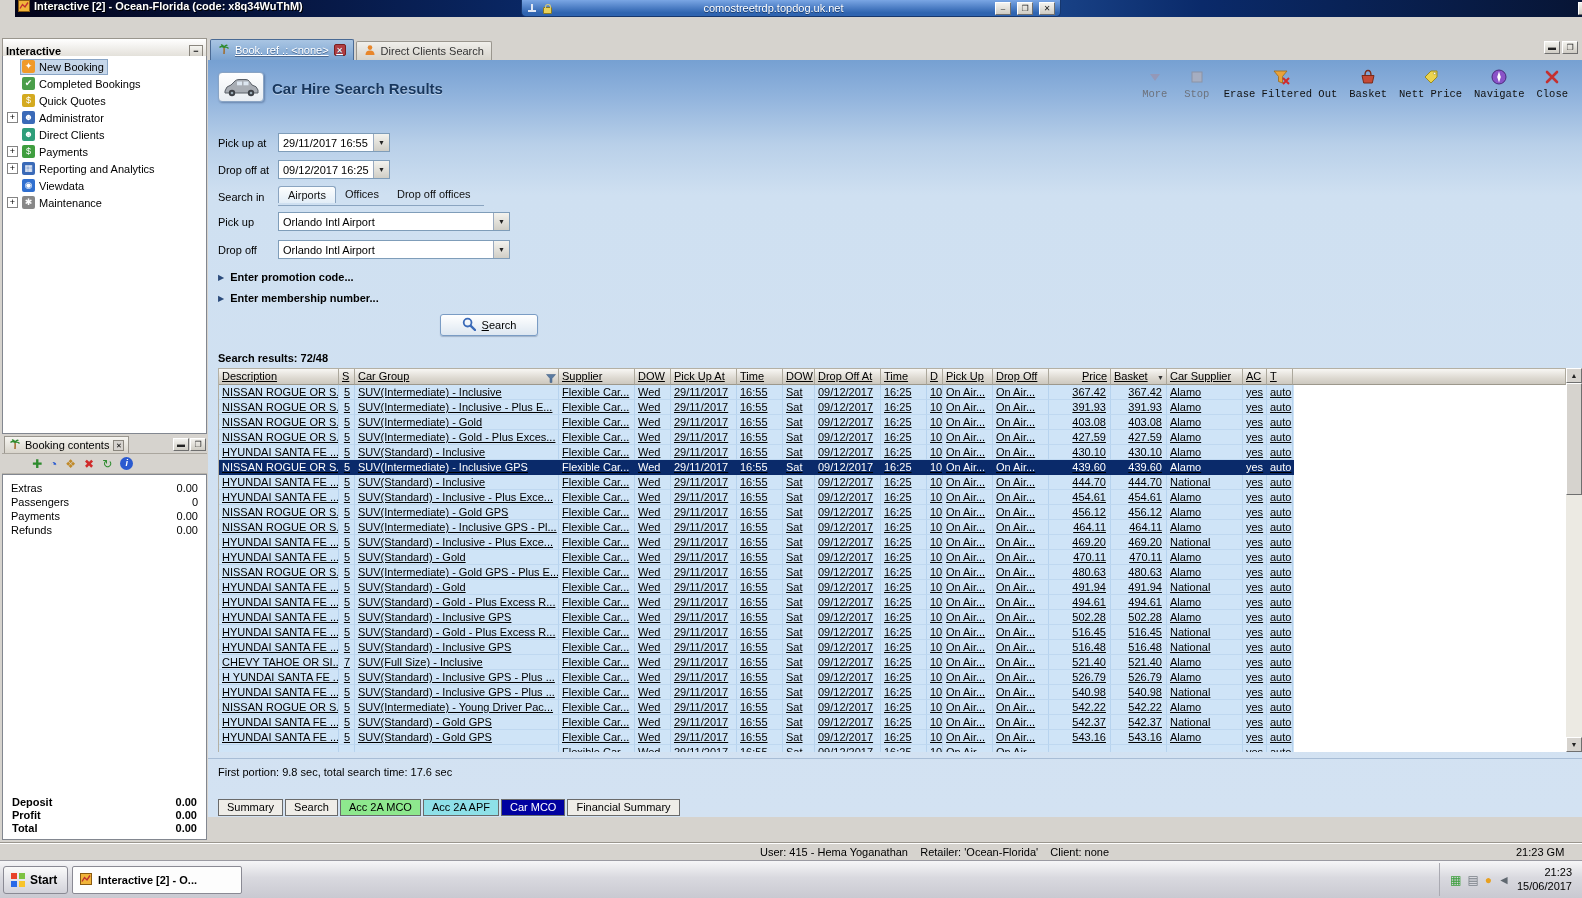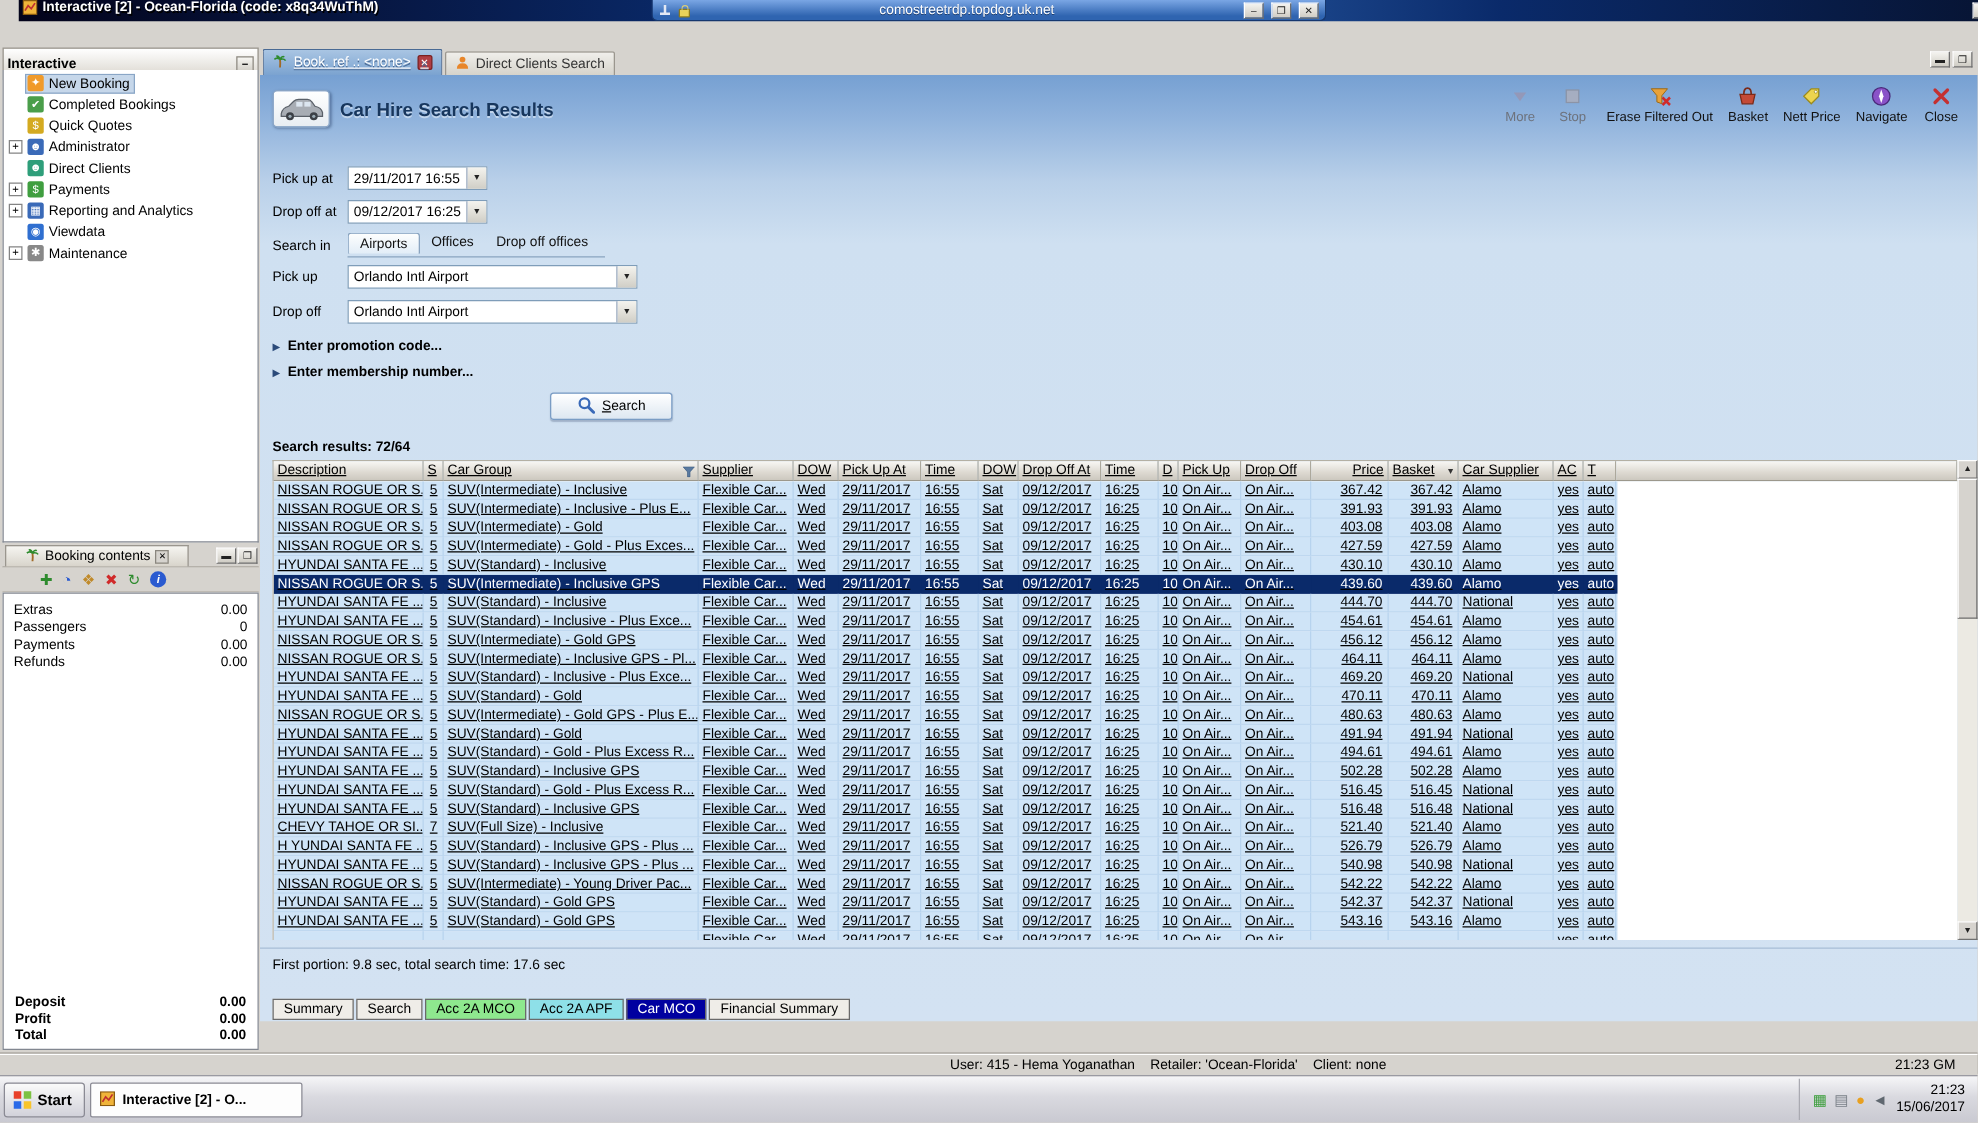--- a/index.html
+++ b/index.html
@@ -39,21 +39,21 @@
   .tree-item{display:flex;align-items:center;height:17px;padding-left:4px;}
   .expander{width:11px;height:11px;margin-right:2px;flex:0 0 11px;}
   .expander.box{border:1px solid #848484;background:#fff;font-size:9px;line-height:9px;text-align:center;color:#000;}
   .tree-hl{display:flex;align-items:center;gap:4px;height:16px;padding:0 4px 0 2px;}
   .tree-item.selected .tree-hl{background:#c6d7ea;box-shadow:0 0 0 1px #8aa6c6 inset;}
   .tree-icon{width:13px;height:13px;border-radius:2px;color:#fff;font-size:9px;line-height:13px;text-align:center;flex:0 0 13px;}
   .tree-label{white-space:nowrap;}
 
   #booking-panel{position:absolute;left:2px;top:436px;width:205px;height:404px;}
   #bc-strip{height:18px;background:#d6d3ce;border-bottom:1px solid #aaa69e;display:flex;align-items:flex-end;}
-  #bc-tab{display:flex;align-items:center;gap:4px;height:17px;margin-left:2px;padding:0 15px;background:linear-gradient(#f6f5f1,#d8d4cb);border:1px solid #9a968e;border-bottom:none;}
+  #bc-tab{display:flex;align-items:center;gap:4px;height:17px;margin-left:2px;padding:0 4px;background:linear-gradient(#f6f5f1,#d8d4cb);border:1px solid #9a968e;border-bottom:none;}
   #bc-tab .x{width:11px;height:11px;border:1px solid #8a867e;background:#d6d3ce;font-size:7px;line-height:9px;text-align:center;}
   #bc-strip .sp{flex:1;}
   #bc-strip .winbtn{margin:0 1px 2px 0;}
   #bc-toolbar{height:20px;background:#d6d3ce;display:flex;align-items:center;gap:8px;padding-left:30px;border-bottom:1px solid #b8b4ac;}
   .bc-icon{font-size:12px;line-height:14px;cursor:default;}
   .bc-icon.circle{width:13px;height:13px;border-radius:50%;font-size:9px;font-weight:bold;font-style:italic;line-height:13px;text-align:center;}
   #booking-list{position:absolute;left:0;top:38px;right:0;bottom:0;background:#fff;border:1px solid #828790;padding-top:6px;}
   .bc-row{display:flex;justify-content:space-between;padding:1px 8px;}
   #booking-totals{position:absolute;left:1px;right:1px;bottom:2px;background:#fff;padding-bottom:2px;}
   .bc-total{display:flex;justify-content:space-between;padding:0 8px;font-weight:bold;height:13px;}
@@ -66,21 +66,21 @@
   .doc-tab.active{height:21px;background:linear-gradient(#a9c5e3,#7ba3d0);border-color:#4a6a94;color:#fff;text-shadow:0 1px 0 #4a6a94;text-decoration:underline;}
   .doc-tab-close{width:12px;height:12px;font-size:8px;line-height:11px;text-align:center;color:#fff;background:rgba(180,40,40,.85);border:1px solid #7a2020;border-radius:2px;}
   #mdi-btns{position:absolute;right:4px;top:3px;display:flex;gap:2px;}
 
   #content{position:absolute;left:0;top:22px;width:1374px;height:757px;
     background:linear-gradient(180deg,#76a0d2 0px,#8fb2dc 34px,#b9d0e9 85px,#cfe0f1 135px,#d3e2f2 100%);}
   #car-badge{position:absolute;left:10px;top:12px;width:46px;height:30px;background:linear-gradient(#ffffff,#e8edf2);border:1px solid #8aa4c4;border-radius:4px;display:flex;align-items:center;justify-content:center;box-shadow:1px 1px 2px rgba(20,40,80,.35);}
   #page-title{position:absolute;left:64px;top:20px;font-size:15px;font-weight:bold;color:#17365d;text-shadow:0 1px 0 rgba(255,255,255,.45);}
 
   #main-toolbar{position:absolute;right:14px;top:7px;display:flex;gap:12px;align-items:flex-start;}
-  .tool-btn{display:flex;flex-direction:column;align-items:center;min-width:30px;cursor:default;}
+  .tool-btn{display:flex;flex-direction:column;align-items:center;min-width:30px;cursor:default;font-family:Liberation Mono, monospace;}
   .tool-btn .tool-icon{height:19px;display:flex;align-items:center;}
   .tool-btn .tool-label{font-size:10.5px;margin-top:2px;white-space:nowrap;color:#111;}
   .tool-btn.disabled .tool-label{color:#6d727c;}
   .tool-btn.disabled .tool-icon{opacity:.75;}
 
   .flabel{position:absolute;left:10px;white-space:nowrap;}
   .combo{position:absolute;left:70px;height:19px;background:#fff;border:1px solid #7f9db9;display:flex;align-items:center;}
   .combo-text{flex:1;padding:0 4px;white-space:nowrap;overflow:hidden;}
   .combo-btn{width:16px;height:100%;background:linear-gradient(#f4f3ee,#d0cec6);border-left:1px solid #9aaabf;font-size:7px;line-height:17px;text-align:center;color:#222;}
 
@@ -437,21 +437,21 @@
       </div>
 
       <div id="search-btn">
         <span id="search-btn-icon"><svg width="14" height="14" viewBox="0 0 14 14">
               <circle cx="5.6" cy="5.6" r="3.9" fill="none" stroke="#3a6ab8" stroke-width="1.8"></circle>
               <line x1="8.8" y1="8.8" x2="13" y2="13" stroke="#3a6ab8" stroke-width="2.4" stroke-linecap="round"></line>
             </svg></span>
         <span class="search-label">Search</span>
       </div>
 
-      <div id="results-label">Search results: 72/64</div>
+      <div id="results-label">Search results: 72/48</div>
 
       <div id="results-table">
         <div id="table-header">
             <div class="th"><span>Description</span></div>
             <div class="th"><span>S</span></div>
             <div class="th"><span>Car Group</span><span class="funnel"><svg width="10" height="9" viewBox="0 0 10 9">
                   <polygon points="0.5,0.5 9.5,0.5 6,4.5 6,8.5 4,8.5 4,4.5" fill="#5a7aa0" stroke="#3a5a80" stroke-width="0.5"></polygon>
                 </svg></span></div>
             <div class="th"><span>Supplier</span></div>
             <div class="th"><span>DOW</span></div>

